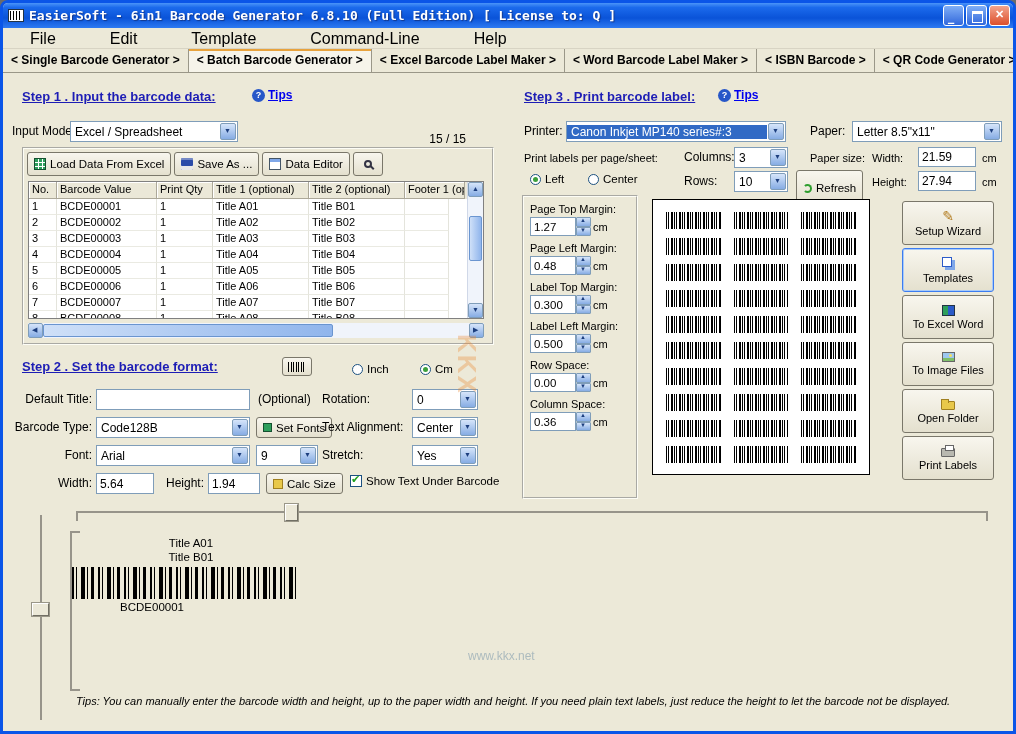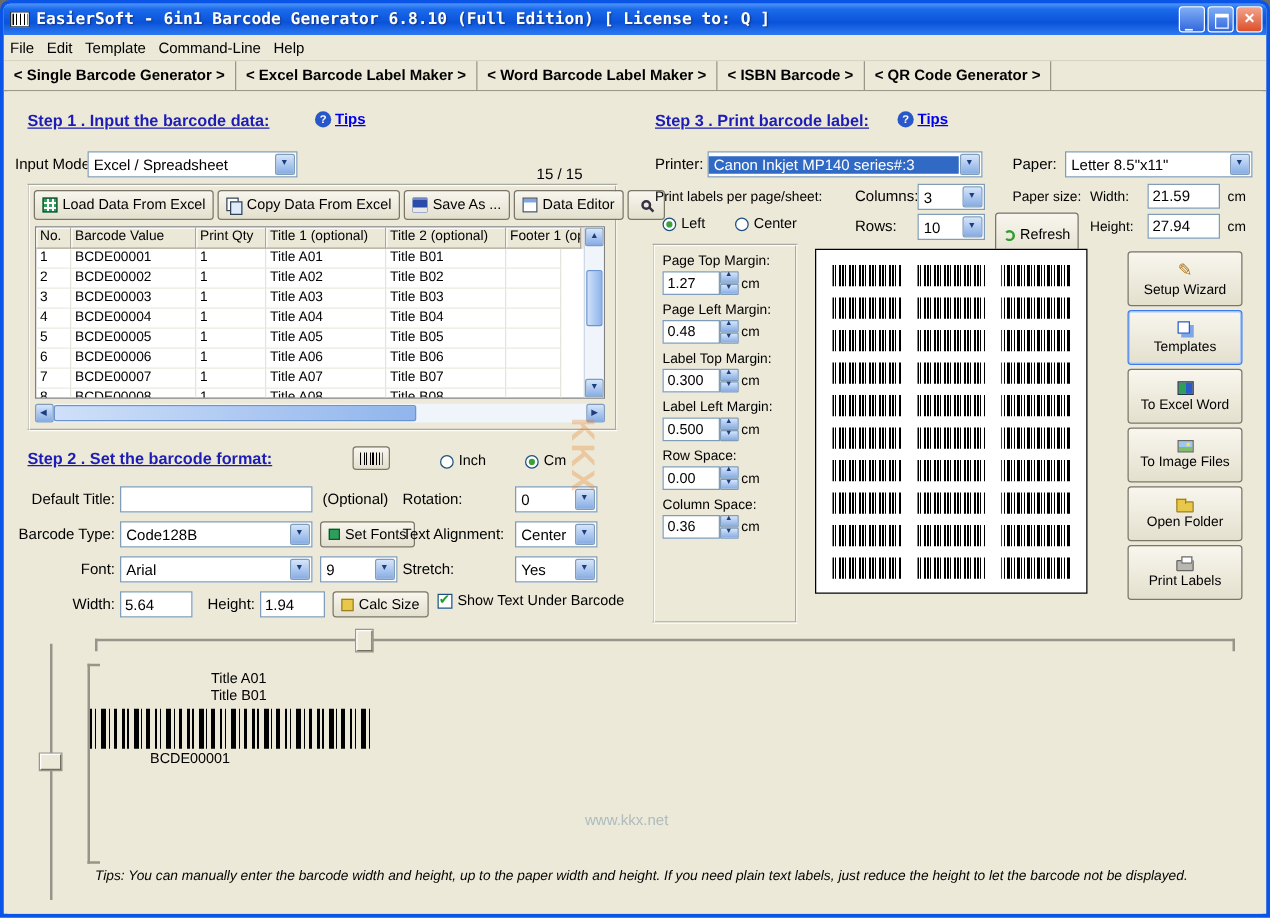--- a/index.html
+++ b/index.html
@@ -20,21 +20,21 @@
   .tbtn { width:21px; height:21px; margin-left:2px; border:1px solid #fff; border-radius:3px;
     background:linear-gradient(180deg,#7FAEF6,#3268DC); position:relative; cursor:pointer; }
   .tbtn.close { background:linear-gradient(180deg,#F2A48C,#DD4F2B); }
   .tbtn.min::after { content:"\2581"; position:absolute; left:4px; bottom:1px; color:#fff; font-size:8px; }
   .tbtn.max::after { content:""; position:absolute; left:5px; top:5px; width:9px; height:8px;
     border:1px solid #fff; border-top-width:3px; }
   .tbtn.close::after { content:"\2715"; position:absolute; left:5px; top:2px; color:#fff; font-size:11px; font-weight:bold; }
 
   
   .menubar { height:21px; display:flex; align-items:center; background:#ECE9D8; border-bottom:1px solid #D8D4C4; }
-  .menu-item { padding:0 5px; font-size:12px; height:21px; line-height:21px; cursor:default; }
+  .menu-item { padding:0 27px; font-size:16px; height:21px; line-height:21px; cursor:default; }
   .tabbar { height:24px; display:flex; align-items:stretch; background:#ECE9D8; border-bottom:1px solid #9a9788; }
   .tab { padding:0 8px; font:bold 12px "Liberation Sans",sans-serif; line-height:23px;
     border-right:1px solid #9a9788; white-space:nowrap; cursor:default; }
   .tab.active { background:#F6F4EA; box-shadow:inset 0 2px 0 #E8A33D; }
 
   
   .main { position:absolute; left:3px; right:3px; top:70px; bottom:0; background:#ECE9D8; }
 
   .sec-head { position:absolute; font:bold 13px "Liberation Sans",sans-serif; color:#1D1DB5;
     text-decoration:underline; white-space:nowrap; }
@@ -186,20 +186,21 @@
   <span class="menu-item">File</span>
       <span class="menu-item">Edit</span>
       <span class="menu-item">Template</span>
       <span class="menu-item">Command-Line</span>
       <span class="menu-item">Help</span>
     </div>
 
   <div class="tabbar">
 
   <span class="tab">&lt; Single Barcode Generator &gt;</span>
+      <span class="tab active">&lt; Batch Barcode Generator &gt;</span>
       <span class="tab">&lt; Excel Barcode Label Maker &gt;</span>
       <span class="tab">&lt; Word Barcode Label Maker &gt;</span>
       <span class="tab">&lt; ISBN Barcode &gt;</span>
       <span class="tab">&lt; QR Code Generator &gt;</span>
     </div>
 
   <div class="main">
 
     <div class="sec-head" style="left:16px;top:16px">Step 1 .  Input the barcode data:</div>
     <div class="tips" style="left:246px;top:15px">
@@ -212,24 +213,20 @@
       <span class="combo-text">Excel / Spreadsheet</span>
       <span class="combo-arrow"></span>
     </div>
     <div class="lbl" style="left:400px;top:56px;width:60px;text-align:right">15 / 15</div>
 
     <div class="group" style="left:16px;top:74px;width:472px;height:198px">
       <div class="toolbar">
         <span class="btn">
           <span class="ic ic-excel"></span>
           <span>Load Data From Excel</span>
-        </span>
-        <span class="btn">
-          <span class="ic ic-copy"></span>
-          <span>Copy Data From Excel</span>
         </span>
         <span class="btn">
           <span class="ic ic-save"></span>
           <span>Save As ...</span>
         </span>
         <span class="btn">
           <span class="ic ic-table"></span>
           <span>Data Editor</span>
         </span>
         <span class="btn" style="width:30px">

